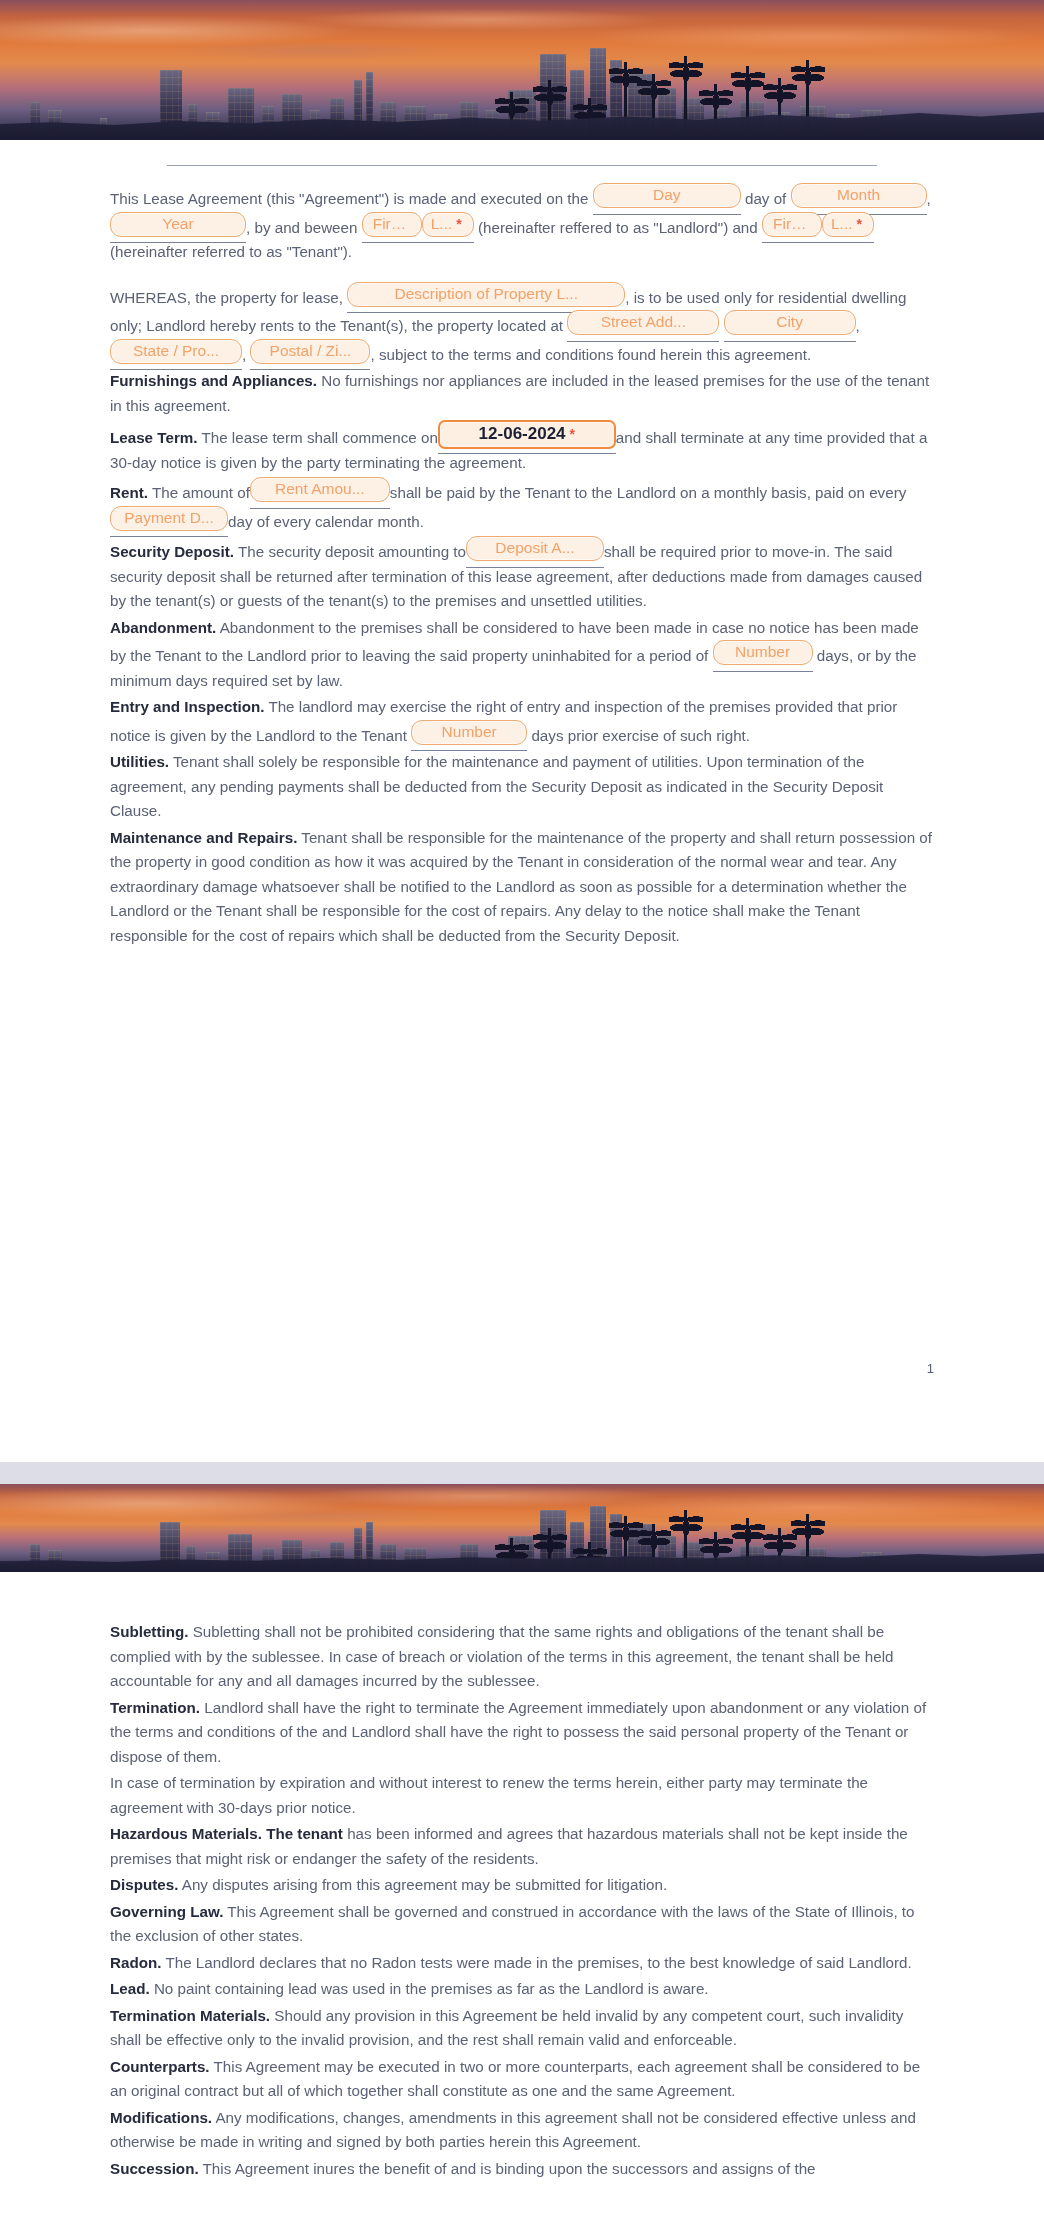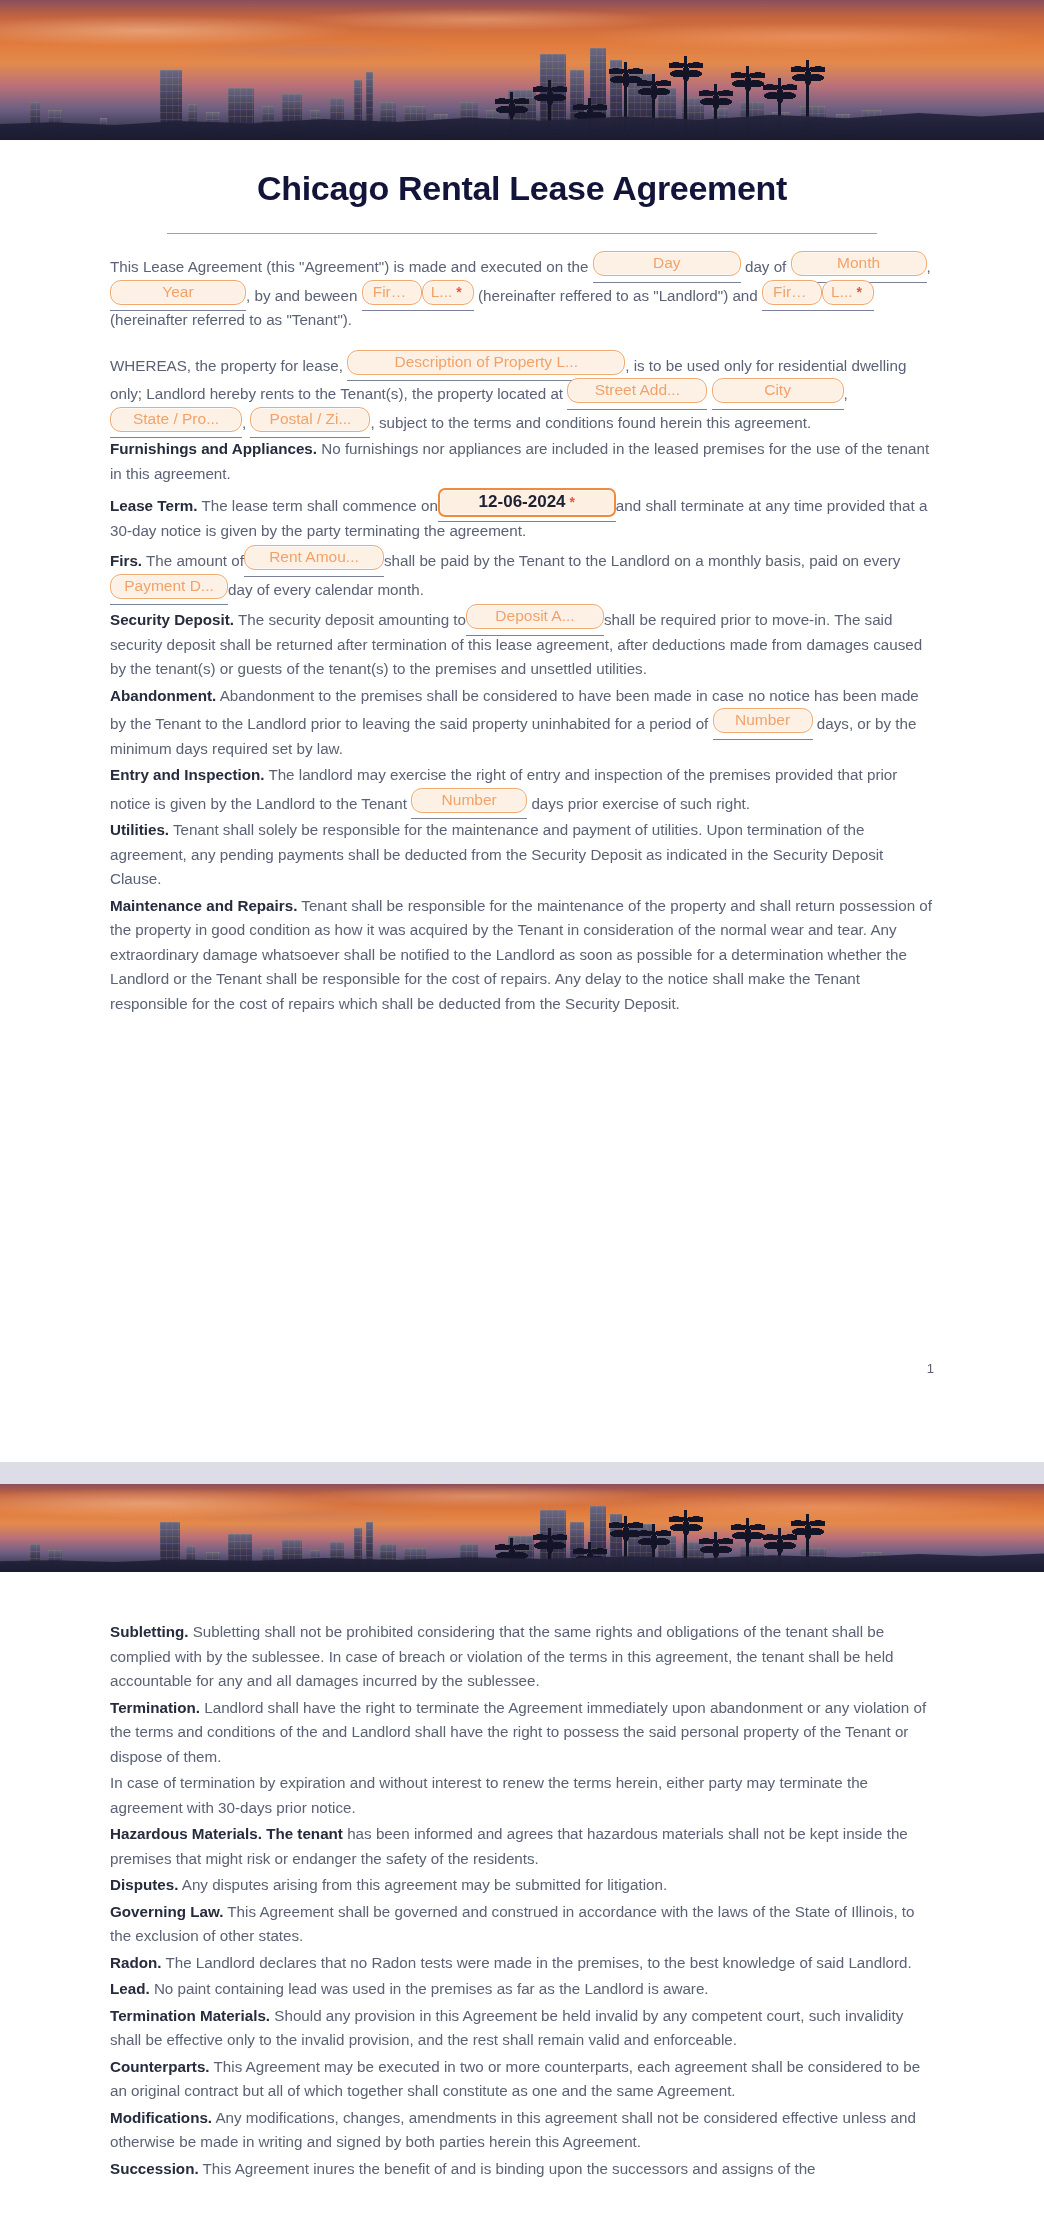--- a/index.html
+++ b/index.html
@@ -115,21 +115,21 @@
     border-bottom:1px solid #7a8196;
   }
   .req { color:#e8543f; font-weight:bold; margin-left:4px; font-size:14px; }
 
   .f-day   { width:148px; }
   .f-month { width:136px; }
   .f-year  { width:136px; }
   .f-first { width:60px; text-align:left; padding-left:10px; }
   .f-last  { width:52px; text-align:left; padding-left:8px; }
   .f-desc  { width:278px; }
-  .f-street{ width:140px; }
+  .f-street{ width:152px; }
   .f-city  { width:132px; }
   .f-state { width:132px; }
   .f-zip   { width:120px; }
   .f-rent  { width:140px; }
   .f-payd  { width:118px; }
   .f-dep   { width:138px; }
   .f-num   { width:100px; }
   .f-num2  { width:116px; }
 
   
@@ -223,21 +223,20 @@
           <div class="frond"></div>
         </div>
       <div class="palm" style="left:806px;height:72px">
           <div class="frond"></div>
         </div>
     </div>
     <div class="hills"></div>
   </div>
 
   <div class="doc">
-    <h1 class="doc-title">Chicago Rental Lease Agreement</h1>
     <div class="title-rule"></div>
 
     <div class="body-txt">
 
       <p>
         <span>This Lease Agreement (this "Agreement") is made and executed on the</span>
         <span class="fld-wrap"><span class="fld f-day">Day</span></span>
         <span>day of</span>
         <span class="fld-wrap"><span class="fld f-month">Month</span></span><span>,</span>
         <span class="fld-wrap"><span class="fld f-year">Year</span></span><span>, by and beween</span>
@@ -259,21 +258,21 @@
         <b>Furnishings and Appliances.</b>
         <span>No furnishings nor appliances are included in the leased premises for the use of the tenant in this agreement.</span>
       </p>
 
       <p class="tight">
         <b>Lease Term.</b>
         <span>The lease term shall commence on</span><span class="fld-wrap"><span class="fld filled"><span>12-06-2024</span><span class="req">*</span></span></span><span>and shall terminate at any time provided that a 30-day notice is given by the party terminating the agreement.</span>
       </p>
 
       <p class="tight">
-        <b>Firs.</b>
+        <b>Rent.</b>
         <span>The amount of</span><span class="fld-wrap"><span class="fld f-rent">Rent Amou...</span></span><span>shall be paid by the Tenant to the Landlord on a monthly basis, paid on every</span>
         <span class="fld-wrap"><span class="fld f-payd">Payment D...</span></span><span>day of every calendar month.</span>
       </p>
 
       <p class="tight">
         <b>Security Deposit.</b>
         <span>The security deposit amounting to</span><span class="fld-wrap"><span class="fld f-dep">Deposit A...</span></span><span>shall be required prior to move-in. The said security deposit shall be returned after termination of this lease agreement, after deductions made from damages caused by the tenant(s) or guests of the tenant(s) to the premises and unsettled utilities.</span>
       </p>
 
       <p class="tight">

